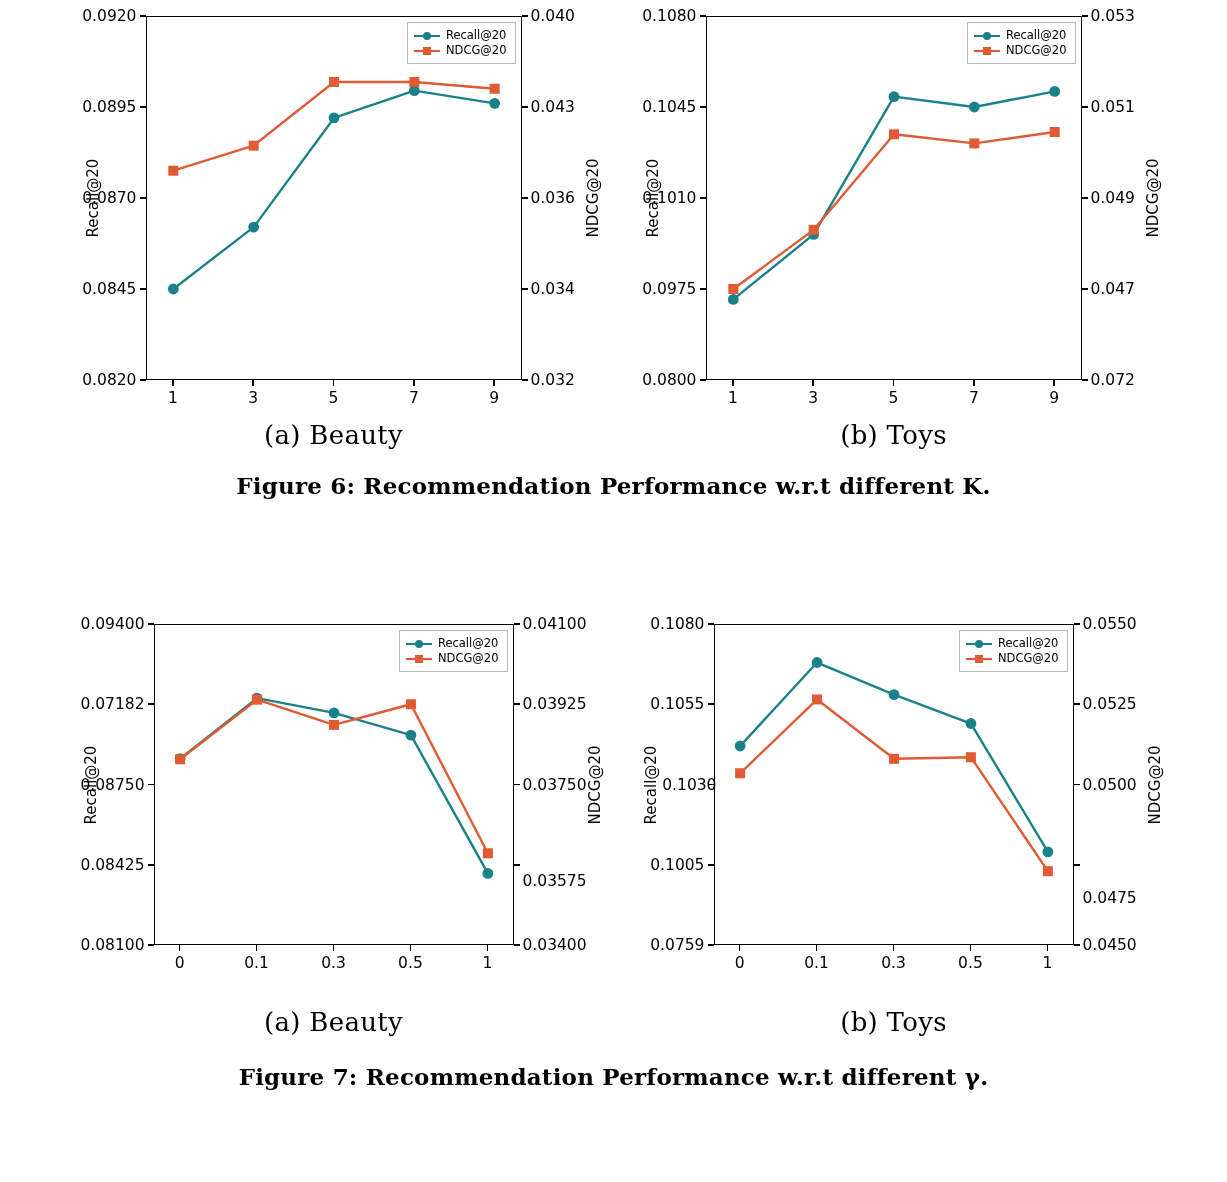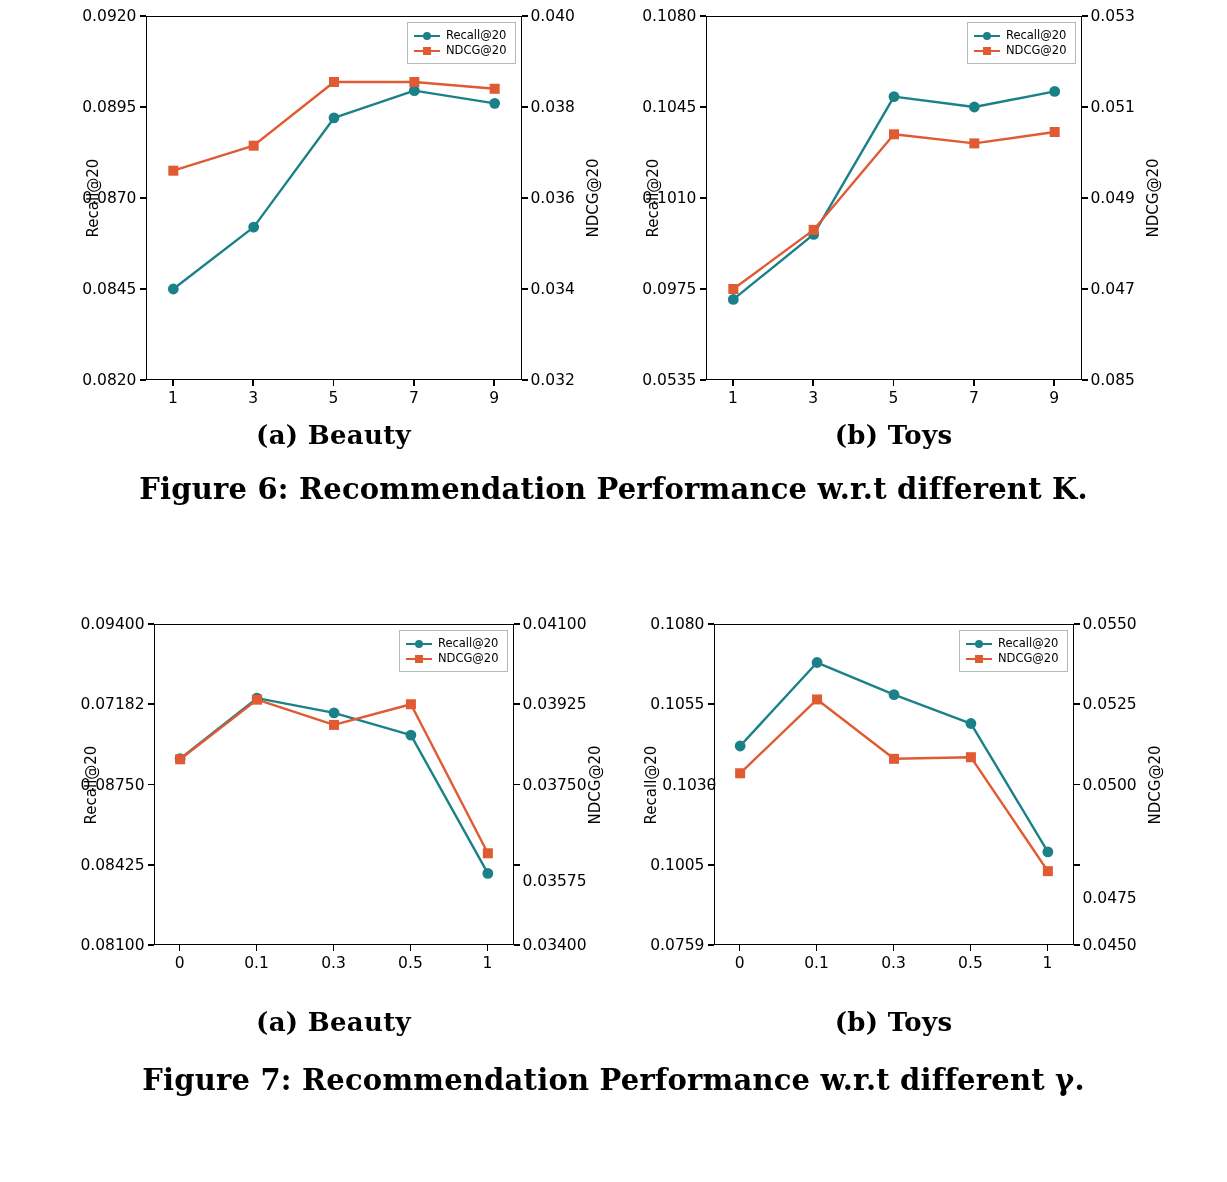--- a/index.html
+++ b/index.html
@@ -23,29 +23,29 @@
     flex-direction: row;
     justify-content: center;
     align-items: flex-start;
   }
   .chart-cell {
     position: relative;
   }
   .subcaption {
     text-align: center;
     font-family: "DejaVu Serif", serif;
-    font-weight: bold;
+    font-weight: normal;
     font-size: 26px;
     letter-spacing: 0.3px;
   }
   .figcaption {
     text-align: center;
     font-family: "DejaVu Serif", serif;
     font-weight: bold;
-    font-size: 29px;
+    font-size: 23px;
     letter-spacing: 0.2px;
   }
   
   .plot-wrap {
     position: relative;
   }
   .axes {
     position: absolute;
     border: 1.6px solid #000000;
     box-sizing: border-box;
@@ -149,21 +149,21 @@
           <div class="tick-label ytick-left" style="left: 0px; width: 83px; top: 107px;">0.0895</div>
           <div class="tickmark" style="left: 86px; top: 106.2px; width: 6px; height: 1.6px;"></div>
           <div class="tick-label ytick-left" style="left: 0px; width: 83px; top: 16px;">0.0920</div>
           <div class="tickmark" style="left: 86px; top: 15.2px; width: 6px; height: 1.6px;"></div>
           <div class="tick-label ytick-right" style="left: 477px; top: 380px;">0.032</div>
           <div class="tickmark" style="left: 468px; top: 379.2px; width: 6px; height: 1.6px;"></div>
           <div class="tick-label ytick-right" style="left: 477px; top: 289px;">0.034</div>
           <div class="tickmark" style="left: 468px; top: 288.2px; width: 6px; height: 1.6px;"></div>
           <div class="tick-label ytick-right" style="left: 477px; top: 198px;">0.036</div>
           <div class="tickmark" style="left: 468px; top: 197.2px; width: 6px; height: 1.6px;"></div>
-          <div class="tick-label ytick-right" style="left: 477px; top: 107px;">0.038</div>
+          <div class="tick-label ytick-right" style="left: 477px; top: 107px;">0.043</div>
           <div class="tickmark" style="left: 468px; top: 106.2px; width: 6px; height: 1.6px;"></div>
           <div class="tick-label ytick-right" style="left: 477px; top: 16px;">0.040</div>
           <div class="tickmark" style="left: 468px; top: 15.2px; width: 6px; height: 1.6px;"></div>
           <div class="tick-label xtick" style="left: 119.316px; top: 389px;">1</div>
           <div class="tickmark" style="left: 118.516px; top: 380px; width: 1.6px; height: 6px;"></div>
           <div class="tick-label xtick" style="left: 199.658px; top: 389px;">3</div>
           <div class="tickmark" style="left: 198.858px; top: 380px; width: 1.6px; height: 6px;"></div>
           <div class="tick-label xtick" style="left: 280px; top: 389px;">5</div>
           <div class="tickmark" style="left: 279.2px; top: 380px; width: 1.6px; height: 6px;"></div>
           <div class="tick-label xtick" style="left: 360.342px; top: 389px;">7</div>
@@ -199,31 +199,31 @@
               </span>
               <span>NDCG@20</span>
             </div>
           </div>
         </div>
       <div class="subcaption">(a) Beauty</div>
     </div>
     <div class="chart-cell">
       <div class="plot-wrap" id="plot-0-1" style="width:560px;height:420px;">
           <div class="axes" style="left: 92px; top: 16px; width: 376px; height: 364px;"></div>
-          <div class="tick-label ytick-left" style="left: 0px; width: 83px; top: 380px;">0.0535</div>
+          <div class="tick-label ytick-left" style="left: 0px; width: 83px; top: 380px;">0.0800</div>
           <div class="tickmark" style="left: 86px; top: 379.2px; width: 6px; height: 1.6px;"></div>
           <div class="tick-label ytick-left" style="left: 0px; width: 83px; top: 289px;">0.0975</div>
           <div class="tickmark" style="left: 86px; top: 288.2px; width: 6px; height: 1.6px;"></div>
           <div class="tick-label ytick-left" style="left: 0px; width: 83px; top: 198px;">0.1010</div>
           <div class="tickmark" style="left: 86px; top: 197.2px; width: 6px; height: 1.6px;"></div>
           <div class="tick-label ytick-left" style="left: 0px; width: 83px; top: 107px;">0.1045</div>
           <div class="tickmark" style="left: 86px; top: 106.2px; width: 6px; height: 1.6px;"></div>
           <div class="tick-label ytick-left" style="left: 0px; width: 83px; top: 16px;">0.1080</div>
           <div class="tickmark" style="left: 86px; top: 15.2px; width: 6px; height: 1.6px;"></div>
-          <div class="tick-label ytick-right" style="left: 477px; top: 380px;">0.085</div>
+          <div class="tick-label ytick-right" style="left: 477px; top: 380px;">0.072</div>
           <div class="tickmark" style="left: 468px; top: 379.2px; width: 6px; height: 1.6px;"></div>
           <div class="tick-label ytick-right" style="left: 477px; top: 289px;">0.047</div>
           <div class="tickmark" style="left: 468px; top: 288.2px; width: 6px; height: 1.6px;"></div>
           <div class="tick-label ytick-right" style="left: 477px; top: 198px;">0.049</div>
           <div class="tickmark" style="left: 468px; top: 197.2px; width: 6px; height: 1.6px;"></div>
           <div class="tick-label ytick-right" style="left: 477px; top: 107px;">0.051</div>
           <div class="tickmark" style="left: 468px; top: 106.2px; width: 6px; height: 1.6px;"></div>
           <div class="tick-label ytick-right" style="left: 477px; top: 16px;">0.053</div>
           <div class="tickmark" style="left: 468px; top: 15.2px; width: 6px; height: 1.6px;"></div>
           <div class="tick-label xtick" style="left: 119.316px; top: 389px;">1</div>

